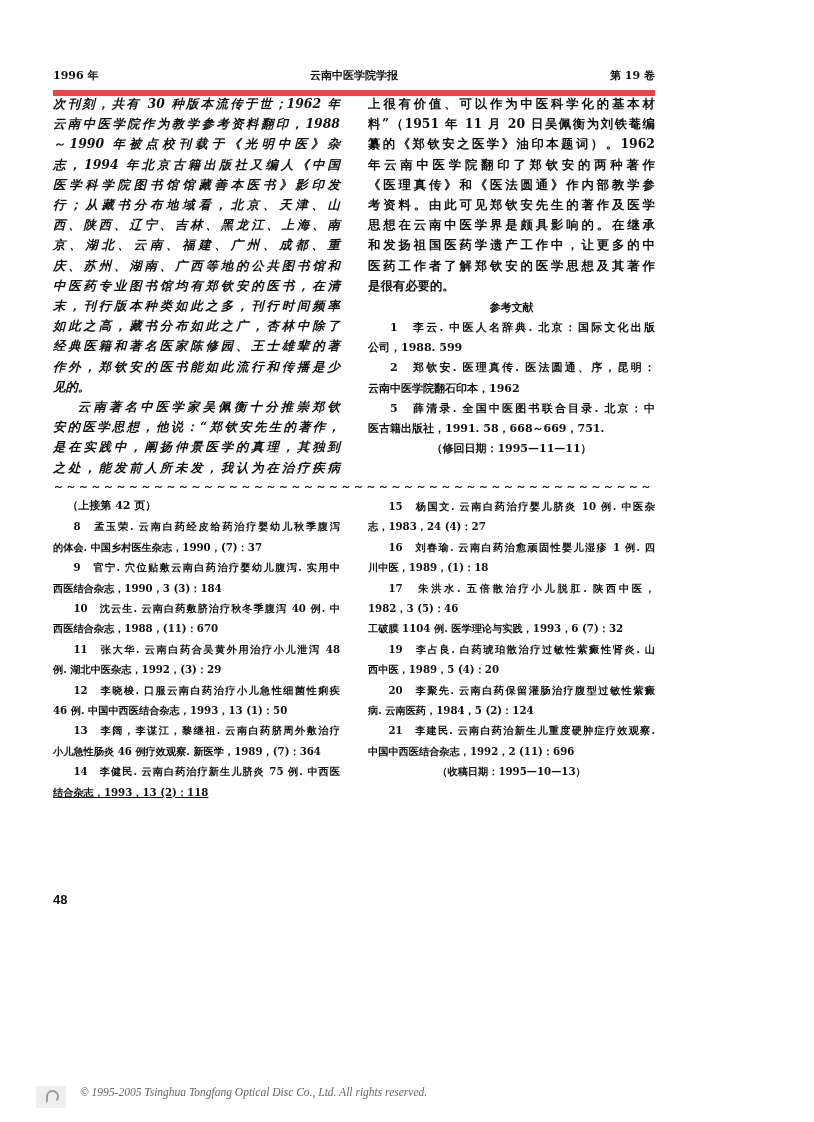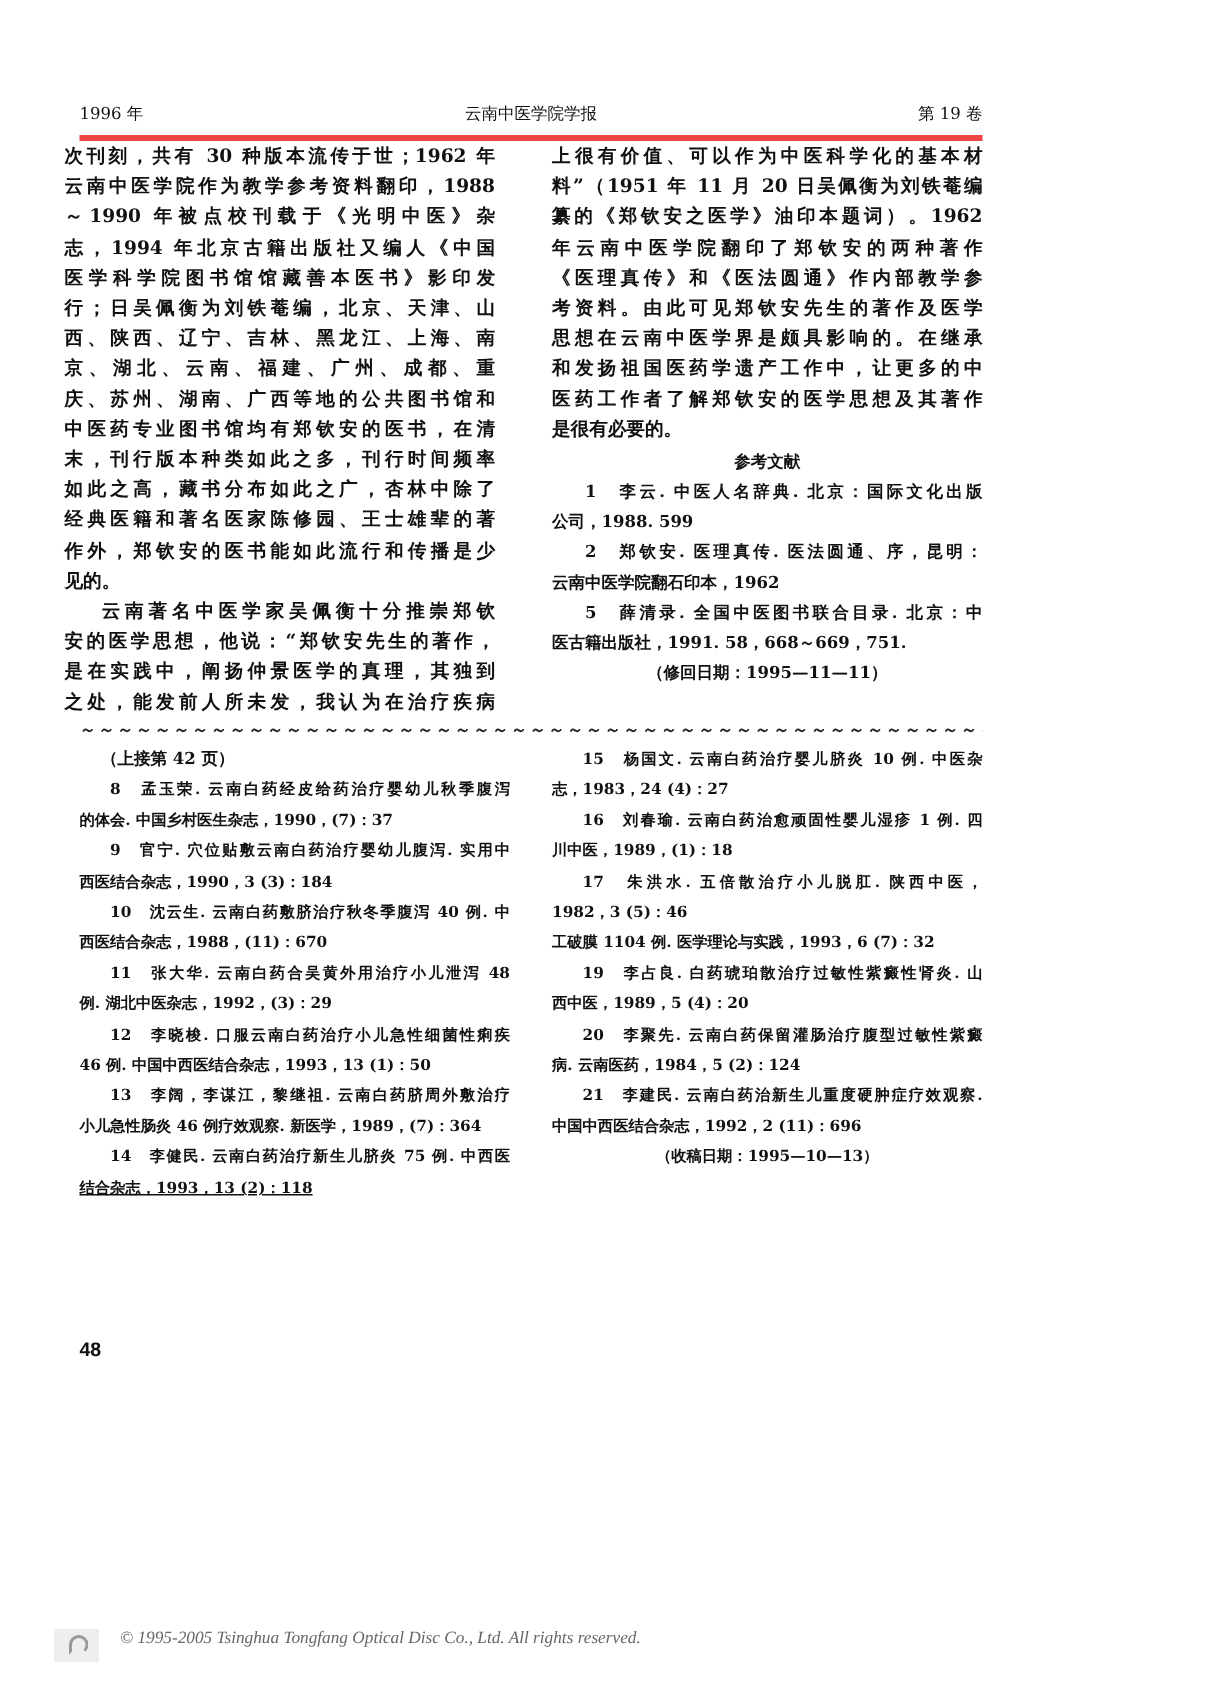--- a/index.html
+++ b/index.html
@@ -1,28 +1,28 @@
 <!DOCTYPE html>
 <html><head>
 <meta charset="utf-8">
 <style>
   html, body { margin: 0; padding: 0; background: #ffffff; }
   body { width: 814px; height: 1122px; position: relative; overflow: hidden;
          font-family: "DejaVu Serif", "Liberation Serif", serif; color: #111; }
   .header { position: absolute; left: 53px; top: 62px; width: 602px; height: 28px;
-            border-bottom: 4px solid #ef4444; font-size: 11px; font-weight: normal; }
+            border-bottom: 6px solid #ef4444; font-size: 11px; font-weight: bold; }
   .header .left { position: absolute; left: 0; top: 6px; }
   .header .center { position: absolute; left: 0; right: 0; top: 6px; text-align: center; }
   .header .right { position: absolute; right: 0; top: 6px; }
 
   .col { position: absolute; font-size: 12.4px; line-height: 20.2px; font-weight: bold; }
   .col p { margin: 0; text-align: justify; text-align-last: justify; }
   .col p.last { text-align-last: left; }
   .col p.indent { text-indent: 2em; }
-  .col-left-top { left: 43px; top: 94px; width: 287px; }
+  .col-left-top { left: 53px; top: 94px; width: 287px; font-style: italic; }
   .col-right-top { left: 368px; top: 94px; width: 287px; }
 
   .refs-title { text-align: center; font-size: 11px; margin: 2px 0 0; line-height: 20px; }
   .ref { font-size: 11px; line-height: 20.2px; }
   .ref p { margin: 0; text-indent: 2em; text-align: justify; text-align-last: justify; }
   .ref p.last { text-align-last: left; }
   .date { text-align: center !important; text-align-last: center !important; text-indent: 0 !important; }
 
   .wave { position: absolute; left: 53px; top: 482px; width: 602px; height: 10px;
           font-size: 11px; line-height: 10px; letter-spacing: 1.5px; white-space: nowrap;
@@ -52,21 +52,21 @@
   <span class="center">云南中医学院学报</span>
   <span class="right">第 19 卷</span>
 </div>
 
 <div class="col col-left-top" id="leftTop">
     <p>次刊刻，共有 30 种版本流传于世；1962 年</p>
     <p>云南中医学院作为教学参考资料翻印，1988</p>
     <p>～1990 年被点校刊载于《光明中医》杂</p>
     <p>志，1994 年北京古籍出版社又编人《中国</p>
     <p>医学科学院图书馆馆藏善本医书》影印发</p>
-    <p>行；日吴佩衡为刘铁菴编，北京、天津、山</p>
+    <p>行；从藏书分布地域看，北京、天津、山</p>
     <p>西、陕西、辽宁、吉林、黑龙江、上海、南</p>
     <p>京、湖北、云南、福建、广州、成都、重</p>
     <p>庆、苏州、湖南、广西等地的公共图书馆和</p>
     <p>中医药专业图书馆均有郑钦安的医书，在清</p>
     <p>末，刊行版本种类如此之多，刊行时间频率</p>
     <p>如此之高，藏书分布如此之广，杏林中除了</p>
     <p>经典医籍和著名医家陈修园、王士雄辈的著</p>
     <p>作外，郑钦安的医书能如此流行和传播是少</p>
     <p class="last">见的。</p>
     <p class="indent">云南著名中医学家吴佩衡十分推崇郑钦</p>

